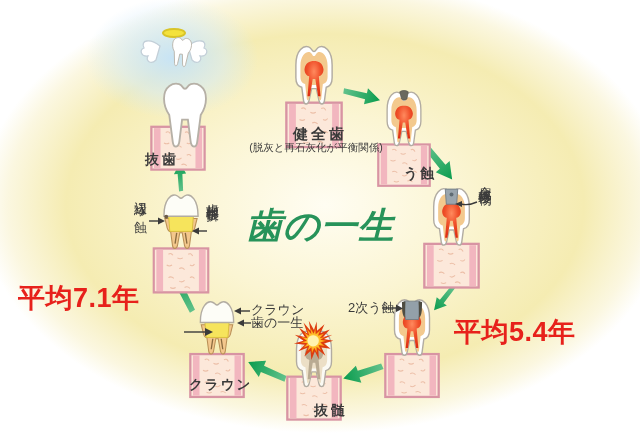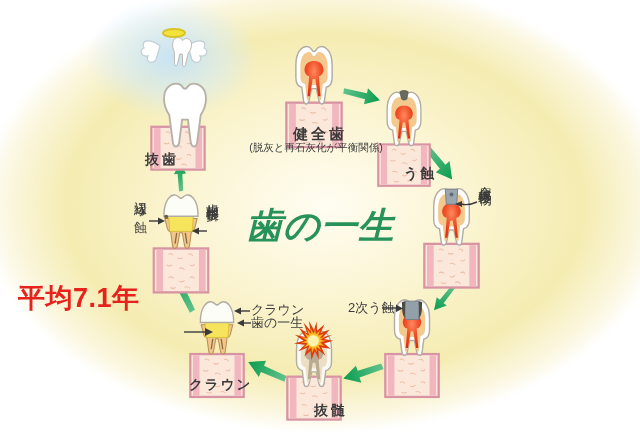--- a/index.html
+++ b/index.html
@@ -224,20 +224,21 @@
 
   <div class="title">歯の一生</div>
 
   <div class="lbl stage-lbl" style="left:262px;top:125px;width:116px;font-size:15px">健全歯</div>
   <div class="lbl note" style="left:238px;top:141px;width:156px">(脱灰と再石灰化が平衡関係)</div>
 
   <div class="lbl stage-lbl" style="left:392px;top:165px;width:56px;letter-spacing:2px">う蝕</div>
 
   <div class="lbl vtext" style="left:477px;top:176px;font-size:13.5px">金属修復物</div>
 
+  <div class="avg" style="left:454px;top:314px">平均5.4年</div>
 
   <div class="lbl" style="left:348px;top:301px">2次う蝕</div>
 
   <div class="lbl stage-lbl" style="left:308px;top:402px;width:46px">抜髄</div>
 
   <div class="lbl stage-lbl" style="left:189px;top:377px;width:58px;font-size:13.5px;letter-spacing:2px">クラウン</div>
   <div class="lbl" style="left:251px;top:303px">クラウン</div>
   <div class="lbl" style="left:251px;top:316px">歯の一生</div>
 
   <div class="avg" style="left:18px;top:280px">平均7.1年</div>

